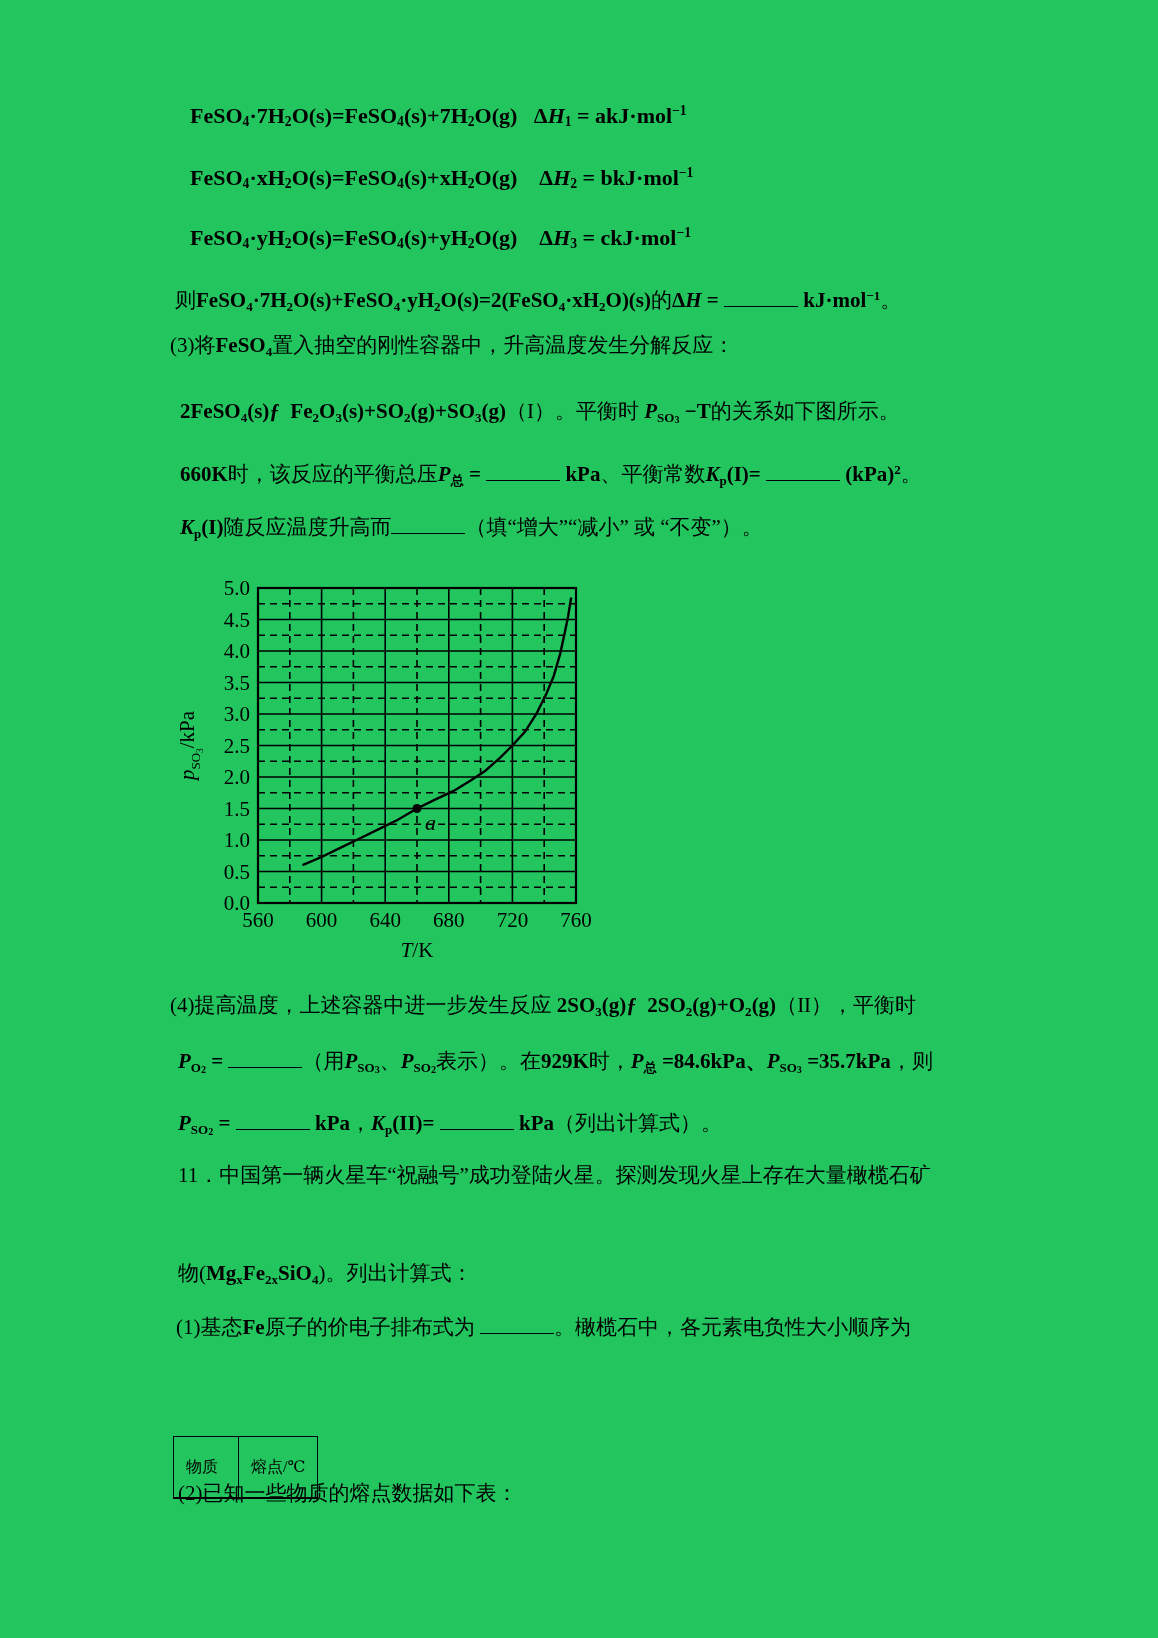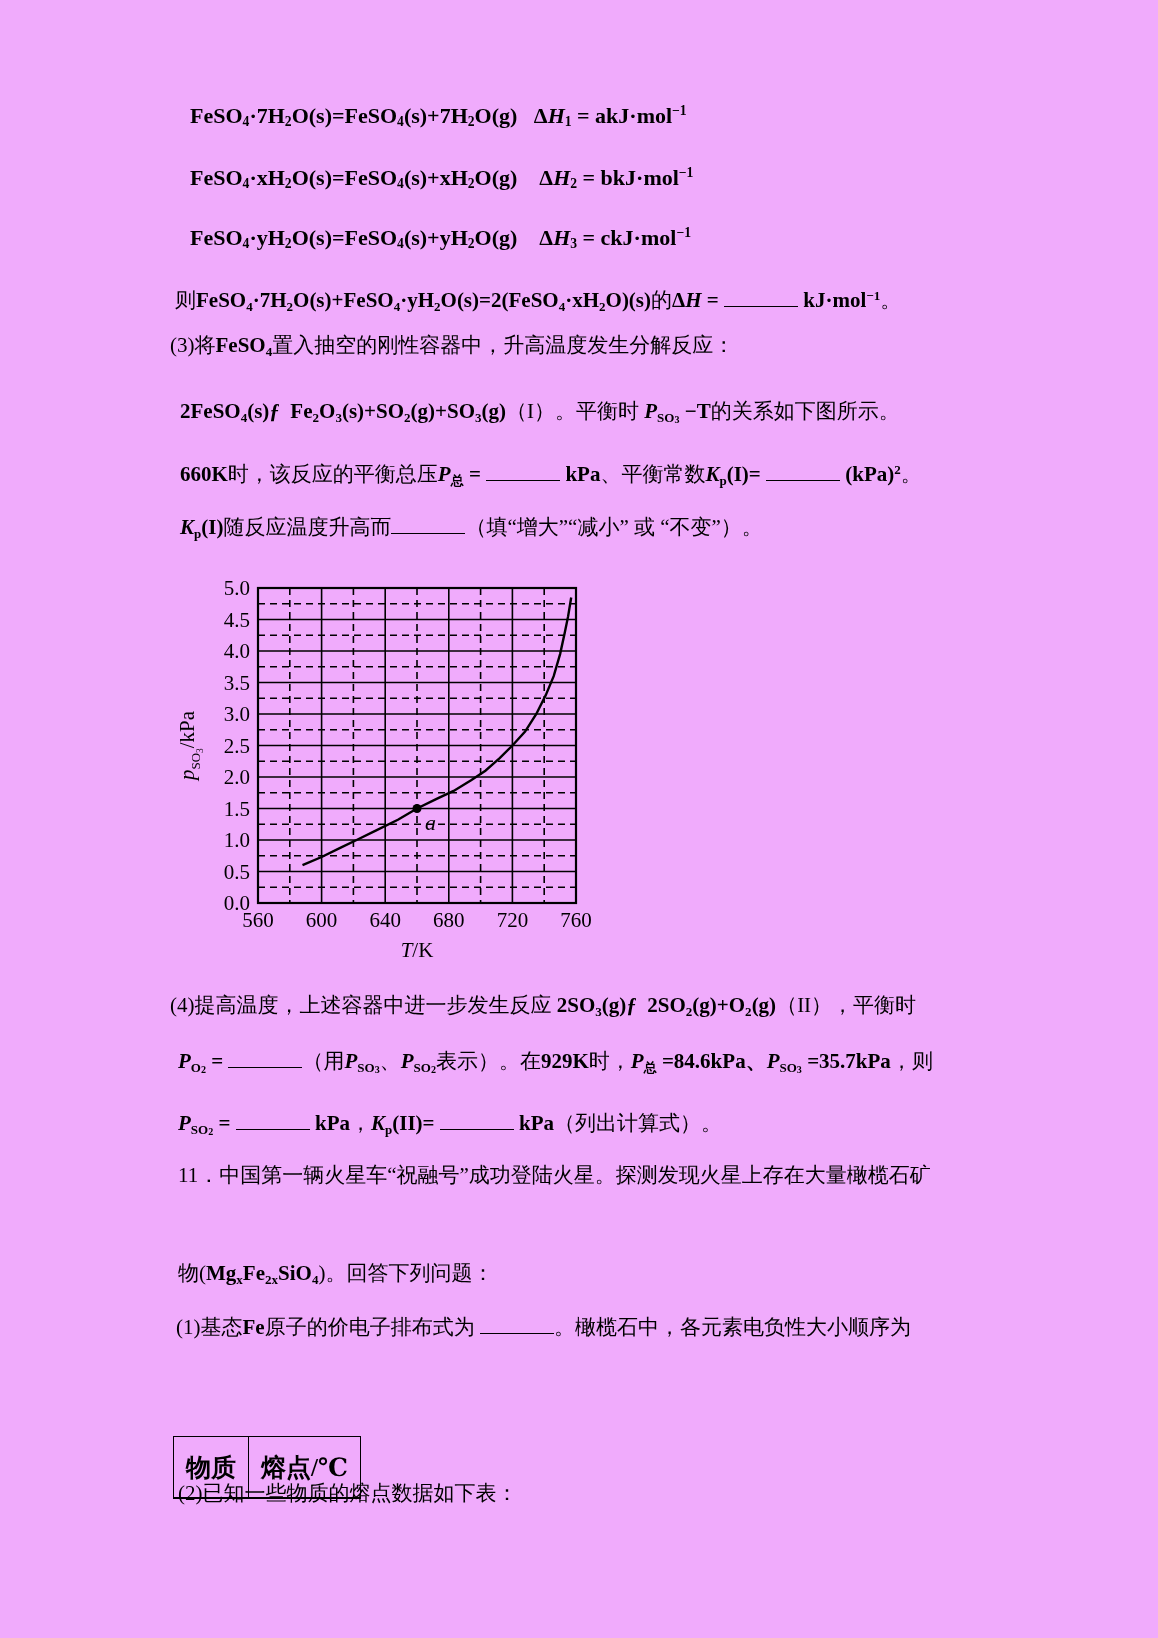--- a/index.html
+++ b/index.html
@@ -1,33 +1,33 @@
 <!DOCTYPE html>
 <html><head>
 <meta charset="utf-8">
 <style>
   html,body{margin:0;padding:0;background:#fff;}
   .page{
-    position:relative;width:1158px;height:1638px;background:#f0abfc;
+    position:relative;width:1158px;height:1638px;background:#22c55e;
     font-family:"Liberation Serif","DejaVu Serif",serif;color:#000;font-size:21px;
     overflow:hidden;
   }
   .line{position:absolute;white-space:pre;line-height:30px;}
   .eqline{font-size:22px;}
   .seg{white-space:pre;}
   .seg.b{font-weight:bold;}
   .seg.i{font-style:italic;}
   .seg.sub{font-size:0.62em;vertical-align:-0.28em;}
   .seg.sub2{font-size:0.48em;vertical-align:-0.5em;}
   .seg.sup{font-size:0.62em;vertical-align:0.55em;}
   .seg.blank{display:inline-block;width:74px;height:1em;border-bottom:1.6px solid #000;}
   .chart{position:absolute;left:178px;top:563px;}
   svg text{font-family:"Liberation Serif","DejaVu Serif",serif;fill:#000;}
   .mtable{position:absolute;left:173px;top:1436px;border-collapse:collapse;border-bottom:2.5px solid #000;}
-  .mtable td{border:1.6px solid #000;height:60px;padding:0 12px;font-size:25px;min-width:40px;vertical-align:middle;font-weight:bold;}
+  .mtable td{border:1.6px solid #000;height:60px;padding:0 12px;font-size:16px;min-width:40px;vertical-align:middle;}
 </style>
 </head>
 <body>
 
 <div class="page">
 
   <div class="line eqline" style="left:190px;top:96px"><span class="seg b">FeSO</span><span class="seg b sub">4</span><span class="seg b">·7H</span><span class="seg b sub">2</span><span class="seg b">O(s)=FeSO</span><span class="seg b sub">4</span><span class="seg b">(s)+7H</span><span class="seg b sub">2</span><span class="seg b">O(g)</span><span class="seg">   </span><span class="seg b">Δ</span><span class="seg b i">H</span><span class="seg b sub">1</span><span class="seg b"> = akJ·mol</span><span class="seg b sup">−1</span></div>
   <div class="line eqline" style="left:190px;top:158px"><span class="seg b">FeSO</span><span class="seg b sub">4</span><span class="seg b">·xH</span><span class="seg b sub">2</span><span class="seg b">O(s)=FeSO</span><span class="seg b sub">4</span><span class="seg b">(s)+xH</span><span class="seg b sub">2</span><span class="seg b">O(g)</span><span class="seg">    </span><span class="seg b">Δ</span><span class="seg b i">H</span><span class="seg b sub">2</span><span class="seg b"> = bkJ·mol</span><span class="seg b sup">−1</span></div>
   <div class="line eqline" style="left:190px;top:218px"><span class="seg b">FeSO</span><span class="seg b sub">4</span><span class="seg b">·yH</span><span class="seg b sub">2</span><span class="seg b">O(s)=FeSO</span><span class="seg b sub">4</span><span class="seg b">(s)+yH</span><span class="seg b sub">2</span><span class="seg b">O(g)</span><span class="seg">    </span><span class="seg b">Δ</span><span class="seg b i">H</span><span class="seg b sub">3</span><span class="seg b"> = ckJ·mol</span><span class="seg b sup">−1</span></div>
   <div class="line" style="left:175px;top:281px"><span class="seg">则</span><span class="seg b">FeSO</span><span class="seg b sub">4</span><span class="seg b">·7H</span><span class="seg b sub">2</span><span class="seg b">O(s)+FeSO</span><span class="seg b sub">4</span><span class="seg b">·yH</span><span class="seg b sub">2</span><span class="seg b">O(s)=2(FeSO</span><span class="seg b sub">4</span><span class="seg b">·xH</span><span class="seg b sub">2</span><span class="seg b">O)(s)</span><span class="seg">的</span><span class="seg b">Δ</span><span class="seg b i">H</span><span class="seg b"> = </span><span class="seg blank"></span><span class="seg b"> kJ·mol</span><span class="seg b sup">−1</span><span class="seg">。</span></div>
@@ -87,21 +87,21 @@
       <circle cx="239" cy="245.5" r="4.5" fill="#000"></circle>
       <text x="247" y="266.5" font-size="22" text-anchor="start" font-style="italic">a</text>
       <text x="239" y="394" font-size="21" text-anchor="middle"><tspan dy="0" font-size="21" font-style="italic">T</tspan><tspan dy="0" font-size="21">/K</tspan></text>
       <text x="16" y="182.5" font-size="21" text-anchor="middle" transform="rotate(-90 16 182.5)"><tspan dy="0" font-size="21" font-style="italic">p</tspan><tspan dy="6" font-size="13.02">SO</tspan><tspan dy="3" font-size="9.450000000000001">3</tspan><tspan dy="-9" font-size="21">/kPa</tspan></text>
     </svg>
 
   <div class="line" style="left:170px;top:990px"><span class="seg">(4)提高温度，上述容器中进一步发生反应 </span><span class="seg b">2SO</span><span class="seg b sub">3</span><span class="seg b">(g)</span><span class="seg b i">ƒ</span><span class="seg b">  2SO</span><span class="seg b sub">2</span><span class="seg b">(g)+O</span><span class="seg b sub">2</span><span class="seg b">(g)</span><span class="seg">（II），平衡时</span></div>
   <div class="line" style="left:178px;top:1046px"><span class="seg b i">P</span><span class="seg b sub">O</span><span class="seg b sub2">2</span><span class="seg b"> = </span><span class="seg blank"></span><span class="seg">（用</span><span class="seg b i">P</span><span class="seg b sub">SO</span><span class="seg b sub2">3</span><span class="seg">、</span><span class="seg b i">P</span><span class="seg b sub">SO</span><span class="seg b sub2">2</span><span class="seg">表示）。在</span><span class="seg b">929K</span><span class="seg">时，</span><span class="seg b i">P</span><span class="seg b sub">总</span><span class="seg b"> =84.6kPa、</span><span class="seg b i">P</span><span class="seg b sub">SO</span><span class="seg b sub2">3</span><span class="seg b"> =35.7kPa</span><span class="seg">，则</span></div>
   <div class="line" style="left:178px;top:1108px"><span class="seg b i">P</span><span class="seg b sub">SO</span><span class="seg b sub2">2</span><span class="seg b"> = </span><span class="seg blank"></span><span class="seg b"> kPa</span><span class="seg">，</span><span class="seg b i">K</span><span class="seg b sub">p</span><span class="seg b">(II)= </span><span class="seg blank"></span><span class="seg b"> kPa</span><span class="seg">（列出计算式）。</span></div>
   <div class="line" style="left:178px;top:1160px"><span class="seg">11．中国第一辆火星车“祝融号”成功登陆火星。探测发现火星上存在大量橄榄石矿</span></div>
-  <div class="line" style="left:178px;top:1258px"><span class="seg">物(</span><span class="seg b">Mg</span><span class="seg b sub">x</span><span class="seg b">Fe</span><span class="seg b sub">2x</span><span class="seg b">SiO</span><span class="seg b sub">4</span><span class="seg">)。回答下列问题：</span></div>
+  <div class="line" style="left:178px;top:1258px"><span class="seg">物(</span><span class="seg b">Mg</span><span class="seg b sub">x</span><span class="seg b">Fe</span><span class="seg b sub">2x</span><span class="seg b">SiO</span><span class="seg b sub">4</span><span class="seg">)。列出计算式：</span></div>
   <div class="line" style="left:176px;top:1312px"><span class="seg">(1)基态</span><span class="seg b">Fe</span><span class="seg">原子的价电子排布式为 </span><span class="seg blank"></span><span class="seg">。橄榄石中，各元素电负性大小顺序为</span></div>
   <div class="line" style="left:178px;top:1478px"><span class="seg">(2)已知一些物质的熔点数据如下表：</span></div>
 
   <table class="mtable">
     <tbody>
         <tr>
       <td>物质</td>
       <td>熔点/℃</td>
     </tr>
   </tbody>

